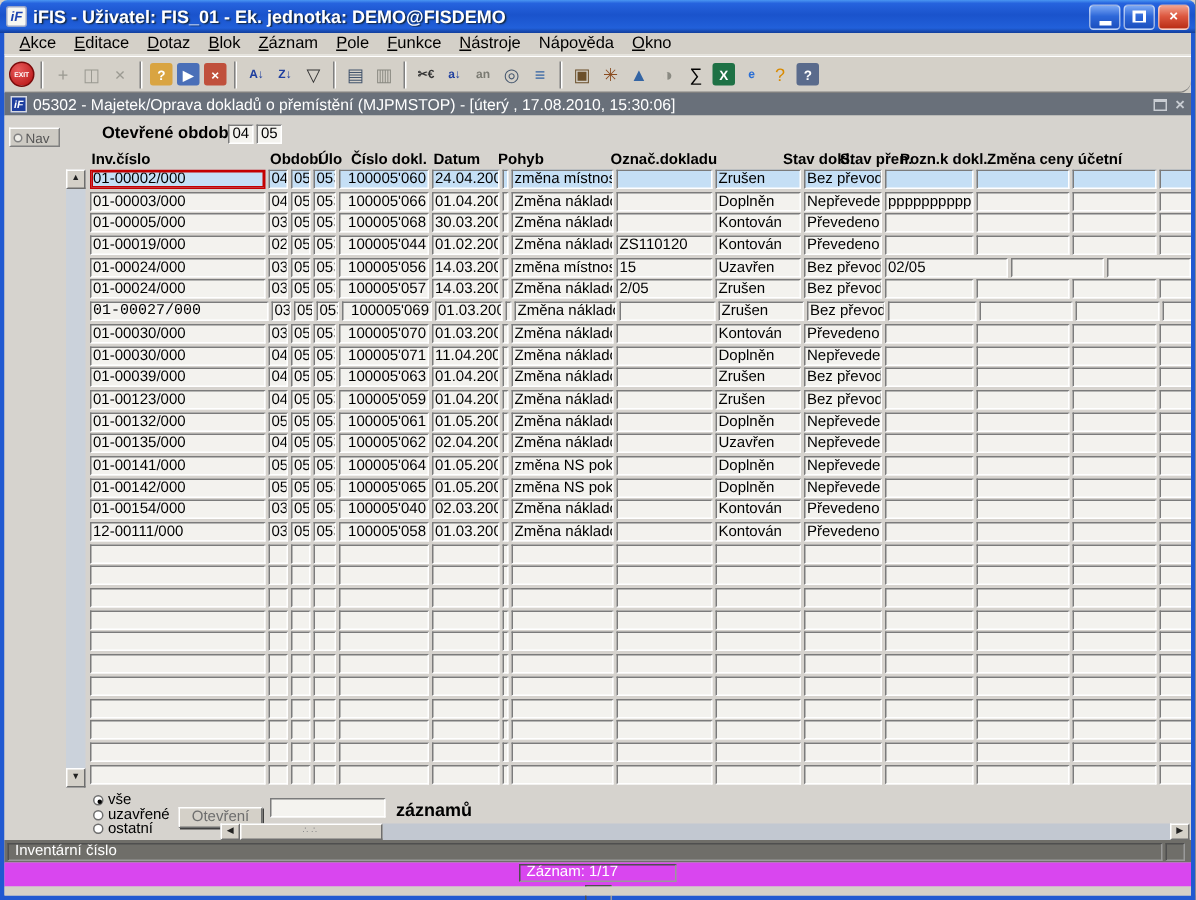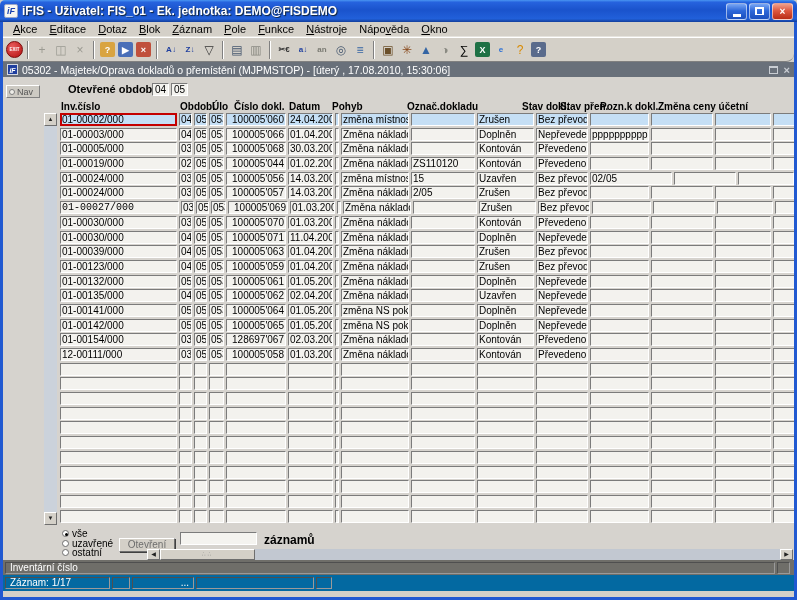--- a/index.html
+++ b/index.html
@@ -84,22 +84,22 @@
   .rdot.on::after{content:"";position:absolute;left:1.5px;top:1.5px;width:3px;height:3px;border-radius:50%;background:#000;}
   .open-btn{position:absolute;left:116px;top:461px;width:56px;height:14px;background:#D4D0C8;
     border:1px solid;border-color:#fff #6E6E6E #6E6E6E #fff;box-shadow:1px 1px 0 #404040;
     color:#6E6E6E;font-size:10px;text-align:center;line-height:12px;}
   .count-field{position:absolute;left:177px;top:455px;width:77px;height:13px;background:#F4F3EF;
     border:1px solid;border-color:#7B7B7B #fff #fff #7B7B7B;}
   .zaznamu{position:absolute;left:261px;top:456px;font-weight:bold;font-size:12px;}
   
   .hintbar{position:absolute;left:0;top:538px;width:791px;height:15px;background:#6F6E69;
     display:flex;align-items:center;padding:1px 2px;gap:2px;}
-  .statusbar{position:absolute;left:0;top:553px;width:791px;height:16px;background:#0369a1;
-    display:flex;align-items:center;padding:1px 2px;gap:2px;}
+  .statusbar{position:absolute;left:0;top:553px;width:791px;height:16px;background:#d946ef;
+    display:flex;align-items:center;padding:1px 2px;gap:2px;flex-direction:column;}
   .seg{height:12px;border:1px solid;border-color:#4F4F4F #9A9A9A #9A9A9A #4F4F4F;
     color:#fff;font-size:10px;line-height:10px;padding:0 4px;white-space:nowrap;overflow:hidden;flex:none;}
   .botstrip{position:absolute;left:0;top:569px;width:791px;height:6px;background:#D4D0C8;}
 </style>
 </head>
 <body>
 
 <div class="win">
 
   <div class="titlebar">
@@ -490,21 +490,21 @@
             <div class="tcell" style="width: 59px;"></div>
             <div class="tcell" style="width: 62px;"></div>
             <div class="tcell" style="width: 56px;"></div>
             <div class="tcell" style="width: 24px;"></div>
           </div>
           <div class="trow">
             <div class="tcell" style="width: 117px;">01-00154/000</div>
             <div class="tcell" style="width: 13px;">03</div>
             <div class="tcell" style="width: 13px;">05</div>
             <div class="tcell" style="width: 15px;">053</div>
-            <div class="tcell" style="width: 60px; text-align: right;">128697'067</div>
+            <div class="tcell" style="width: 60px; text-align: right;">100005'040</div>
             <div class="tcell" style="width: 45px;">02.03.2005</div>
             <div class="tcell" style="width: 4px;"></div>
             <div class="tcell" style="width: 68px;">Změna nákladové</div>
             <div class="tcell" style="width: 64px;"></div>
             <div class="tcell" style="width: 57px;">Kontován</div>
             <div class="tcell" style="width: 52px;">Převedeno</div>
             <div class="tcell" style="width: 59px;"></div>
             <div class="tcell" style="width: 62px;"></div>
             <div class="tcell" style="width: 56px;"></div>
             <div class="tcell" style="width: 24px;"></div>

